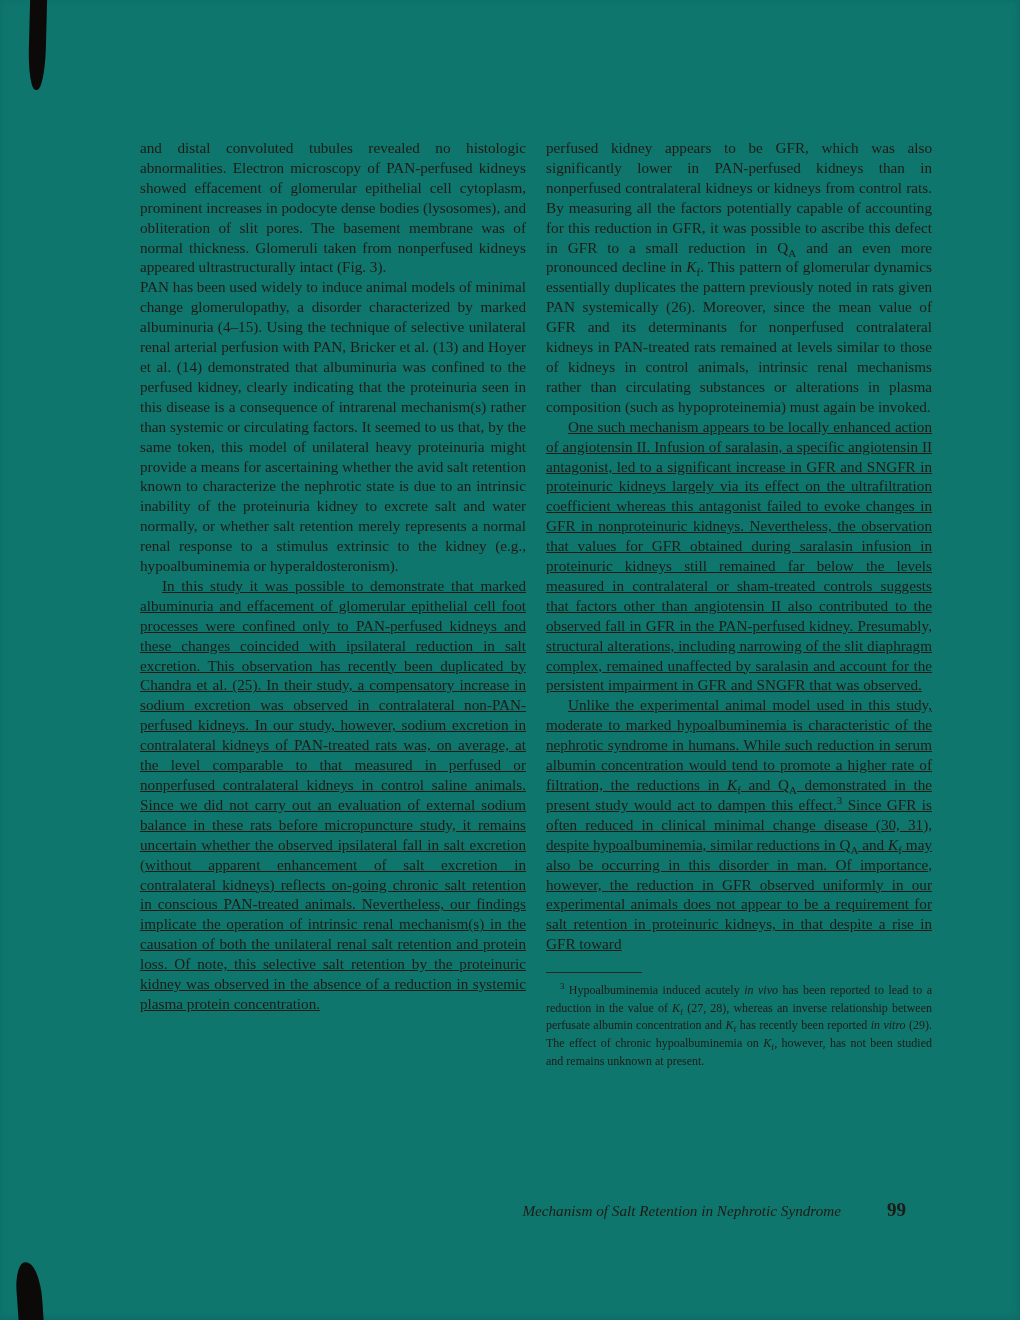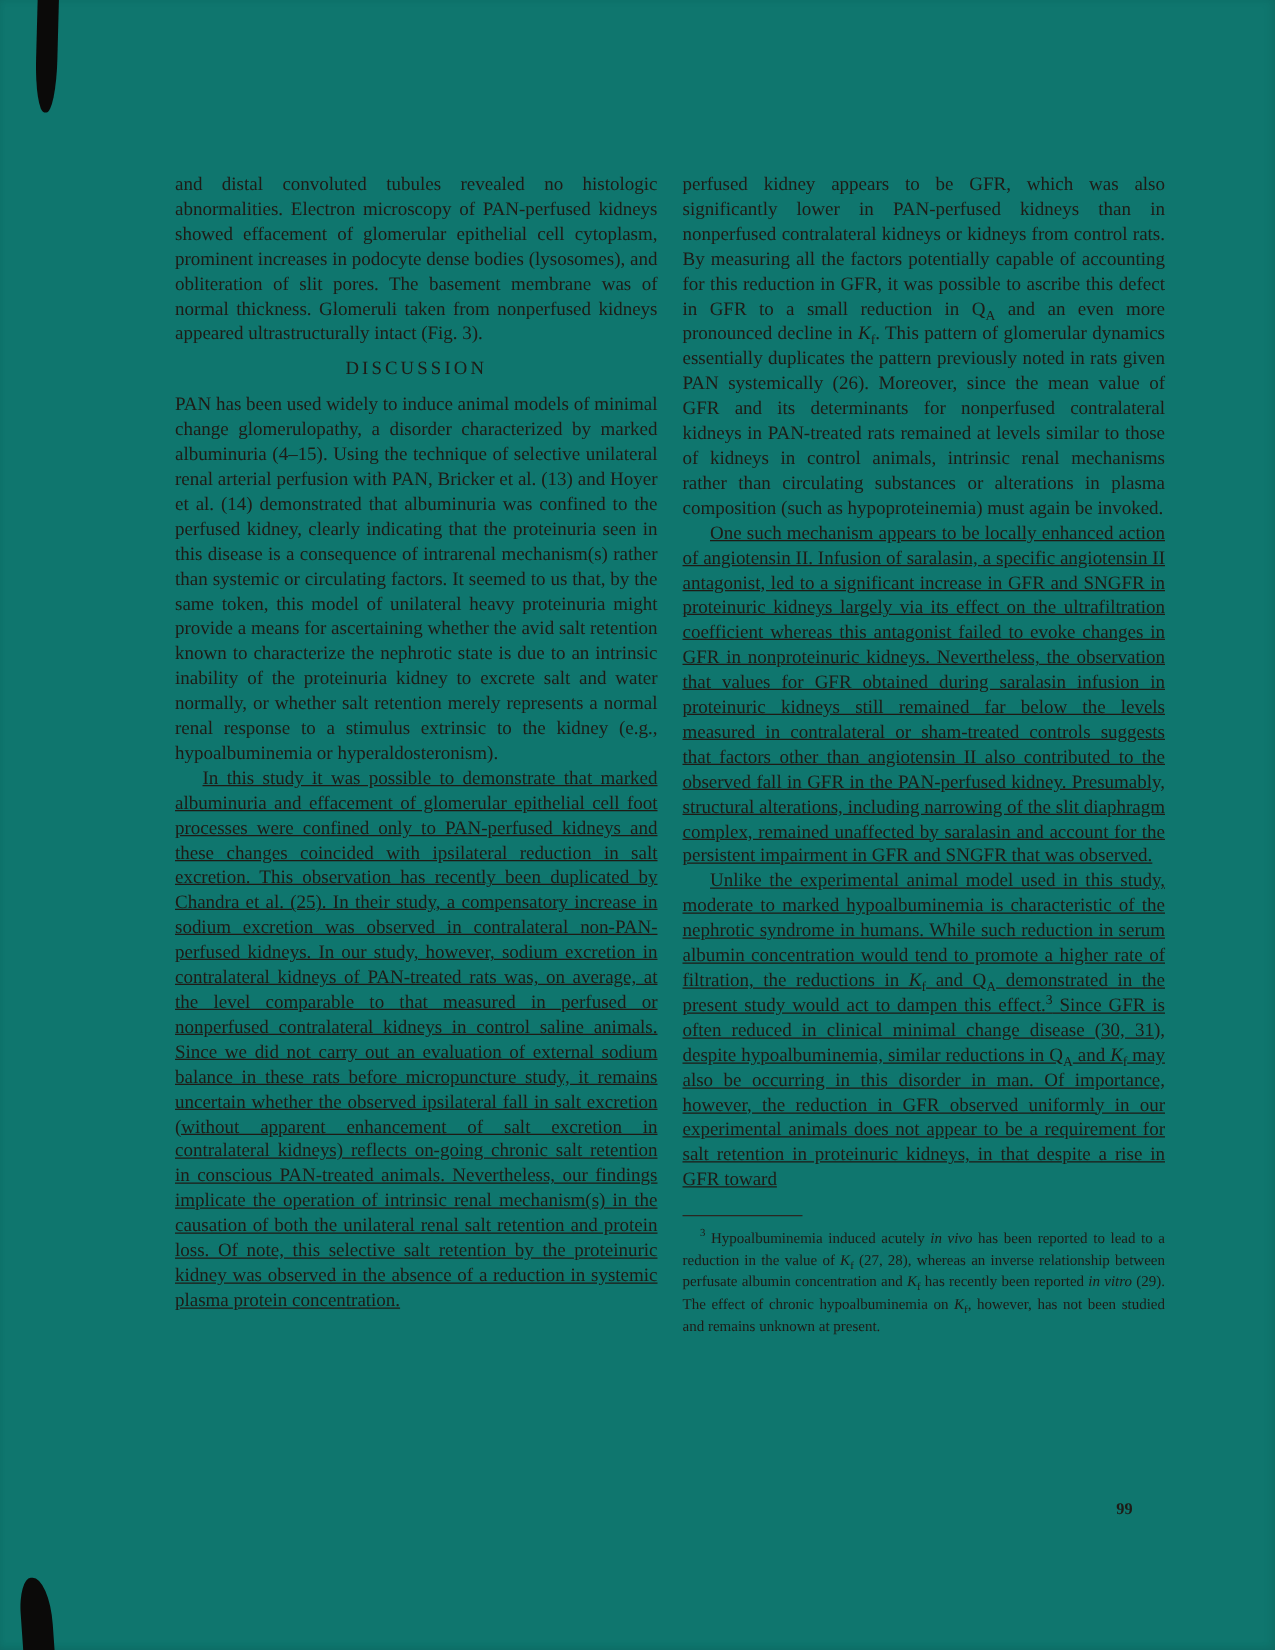--- a/index.html
+++ b/index.html
@@ -96,51 +96,51 @@
     align-items: baseline;
     gap: 46px;
     padding-right: 14px;
     box-sizing: border-box;
   }
   .running-title {
     font-style: italic;
     font-size: 15.2px;
   }
   .page-number {
-    font-size: 13px;
+    font-size: 19px;
     font-weight: bold;
   }
 </style>
 </head>
 <body>
 
 <div class="page">
 
   <div class="scan-mark top-left"></div>
   <div class="scan-mark bottom-left"></div>
 
   <div class="columns">
 
     <div class="col">
       <p>and distal convoluted tubules revealed no histologic abnormalities. Electron microscopy of PAN-perfused kidneys showed effacement of glomerular epithelial cell cytoplasm, prominent increases in podocyte dense bodies (lysosomes), and obliteration of slit pores. The basement membrane was of normal thickness. Glomeruli taken from nonperfused kidneys appeared ultrastructurally intact (Fig. 3).</p>
-      <h2 class="section-heading">DISCUSSION</h2>
       <p>PAN has been used widely to induce animal models of minimal change glomerulopathy, a disorder characterized by marked albuminuria (4–15). Using the technique of selective unilateral renal arterial perfusion with PAN, Bricker et al. (13) and Hoyer et al. (14) demonstrated that albuminuria was confined to the perfused kidney, clearly indicating that the proteinuria seen in this disease is a consequence of intrarenal mechanism(s) rather than systemic or circulating factors. It seemed to us that, by the same token, this model of unilateral heavy proteinuria might provide a means for ascertaining whether the avid salt retention known to characterize the nephrotic state is due to an intrinsic inability of the proteinuria kidney to excrete salt and water normally, or whether salt retention merely represents a normal renal response to a stimulus extrinsic to the kidney (e.g., hypoalbuminemia or hyperaldosteronism).</p>
       <p class="ind">In this study it was possible to demonstrate that marked albuminuria and effacement of glomerular epithelial cell foot processes were confined only to PAN-perfused kidneys and these changes coincided with ipsilateral reduction in salt excretion. This observation has recently been duplicated by Chandra et al. (25). In their study, a compensatory increase in sodium excretion was observed in contralateral non-PAN-perfused kidneys. In our study, however, sodium excretion in contralateral kidneys of PAN-treated rats was, on average, at the level comparable to that measured in perfused or nonperfused contralateral kidneys in control saline animals. Since we did not carry out an evaluation of external sodium balance in these rats before micropuncture study, it remains uncertain whether the observed ipsilateral fall in salt excretion (without apparent enhancement of salt excretion in contralateral kidneys) reflects on-going chronic salt retention in conscious PAN-treated animals. Nevertheless, our findings implicate the operation of intrinsic renal mechanism(s) in the causation of both the unilateral renal salt retention and protein loss. Of note, this selective salt retention by the proteinuric kidney was observed in the absence of a reduction in systemic plasma protein concentration.</p>
     </div>
 
     <div class="col">
       <p>perfused kidney appears to be GFR, which was also significantly lower in PAN-perfused kidneys than in nonperfused contralateral kidneys or kidneys from control rats. By measuring all the factors potentially capable of accounting for this reduction in GFR, it was possible to ascribe this defect in GFR to a small reduction in Q<sub>A</sub> and an even more pronounced decline in <i>K</i><sub>f</sub>. This pattern of glomerular dynamics essentially duplicates the pattern previously noted in rats given PAN systemically (26). Moreover, since the mean value of GFR and its determinants for nonperfused contralateral kidneys in PAN-treated rats remained at levels similar to those of kidneys in control animals, intrinsic renal mechanisms rather than circulating substances or alterations in plasma composition (such as hypoproteinemia) must again be invoked.</p>
       <p class="ind">One such mechanism appears to be locally enhanced action of angiotensin II. Infusion of saralasin, a specific angiotensin II antagonist, led to a significant increase in GFR and SNGFR in proteinuric kidneys largely via its effect on the ultrafiltration coefficient whereas this antagonist failed to evoke changes in GFR in nonproteinuric kidneys. Nevertheless, the observation that values for GFR obtained during saralasin infusion in proteinuric kidneys still remained far below the levels measured in contralateral or sham-treated controls suggests that factors other than angiotensin II also contributed to the observed fall in GFR in the PAN-perfused kidney. Presumably, structural alterations, including narrowing of the slit diaphragm complex, remained unaffected by saralasin and account for the persistent impairment in GFR and SNGFR that was observed.</p>
       <p class="ind">Unlike the experimental animal model used in this study, moderate to marked hypoalbuminemia is characteristic of the nephrotic syndrome in humans. While such reduction in serum albumin concentration would tend to promote a higher rate of filtration, the reductions in <i>K</i><sub>f</sub> and Q<sub>A</sub> demonstrated in the present study would act to dampen this effect.<sup>3</sup> Since GFR is often reduced in clinical minimal change disease (30, 31), despite hypoalbuminemia, similar reductions in Q<sub>A</sub> and <i>K</i><sub>f</sub> may also be occurring in this disorder in man. Of importance, however, the reduction in GFR observed uniformly in our experimental animals does not appear to be a requirement for salt retention in proteinuric kidneys, in that despite a rise in GFR toward</p>
 
       <div class="footnote-block">
         <hr class="footnote-rule">
         <p class="footnote-text"><sup>3</sup> Hypoalbuminemia induced acutely <i>in vivo</i> has been reported to lead to a reduction in the value of <i>K</i><sub>f</sub> (27, 28), whereas an inverse relationship between perfusate albumin concentration and <i>K</i><sub>f</sub> has recently been reported <i>in vitro</i> (29). The effect of chronic hypoalbuminemia on <i>K</i><sub>f</sub>, however, has not been studied and remains unknown at present.</p>
       </div>
     </div>
 
   </div>
 
   <div class="page-footer">
+    <span class="running-title">Mechanism of Salt Retention in Nephrotic Syndrome</span>
     <span class="page-number">99</span>
   </div>
 
 </div>
 
 </body></html>

